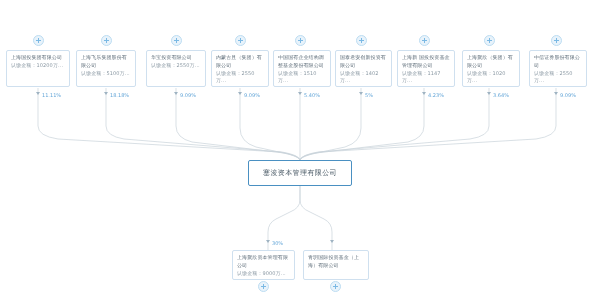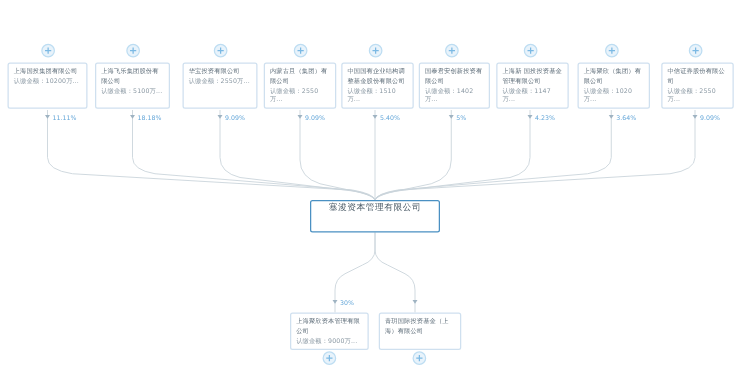--- a/index.html
+++ b/index.html
@@ -27,21 +27,21 @@
   }
   .node .nm{display:block;color:#5f6e7a;}
   .node .amt{display:block;color:#8a98a3;margin-top:0.5px;}
 
   .center-node{
     position:absolute;
     box-sizing:border-box;
     background:#ffffff;
     border:1px solid #4a90c2;
     border-radius:2px;
-    display:flex;justify-content:center;
+    display:flex;align-items:center;justify-content:center;
     font-size:7px;
     color:#4a5a66;
     letter-spacing:0.4px;
   }
 
   .pct{
     position:absolute;
     font-size:5px;
     color:#64a6d8;
     white-space:nowrap;

